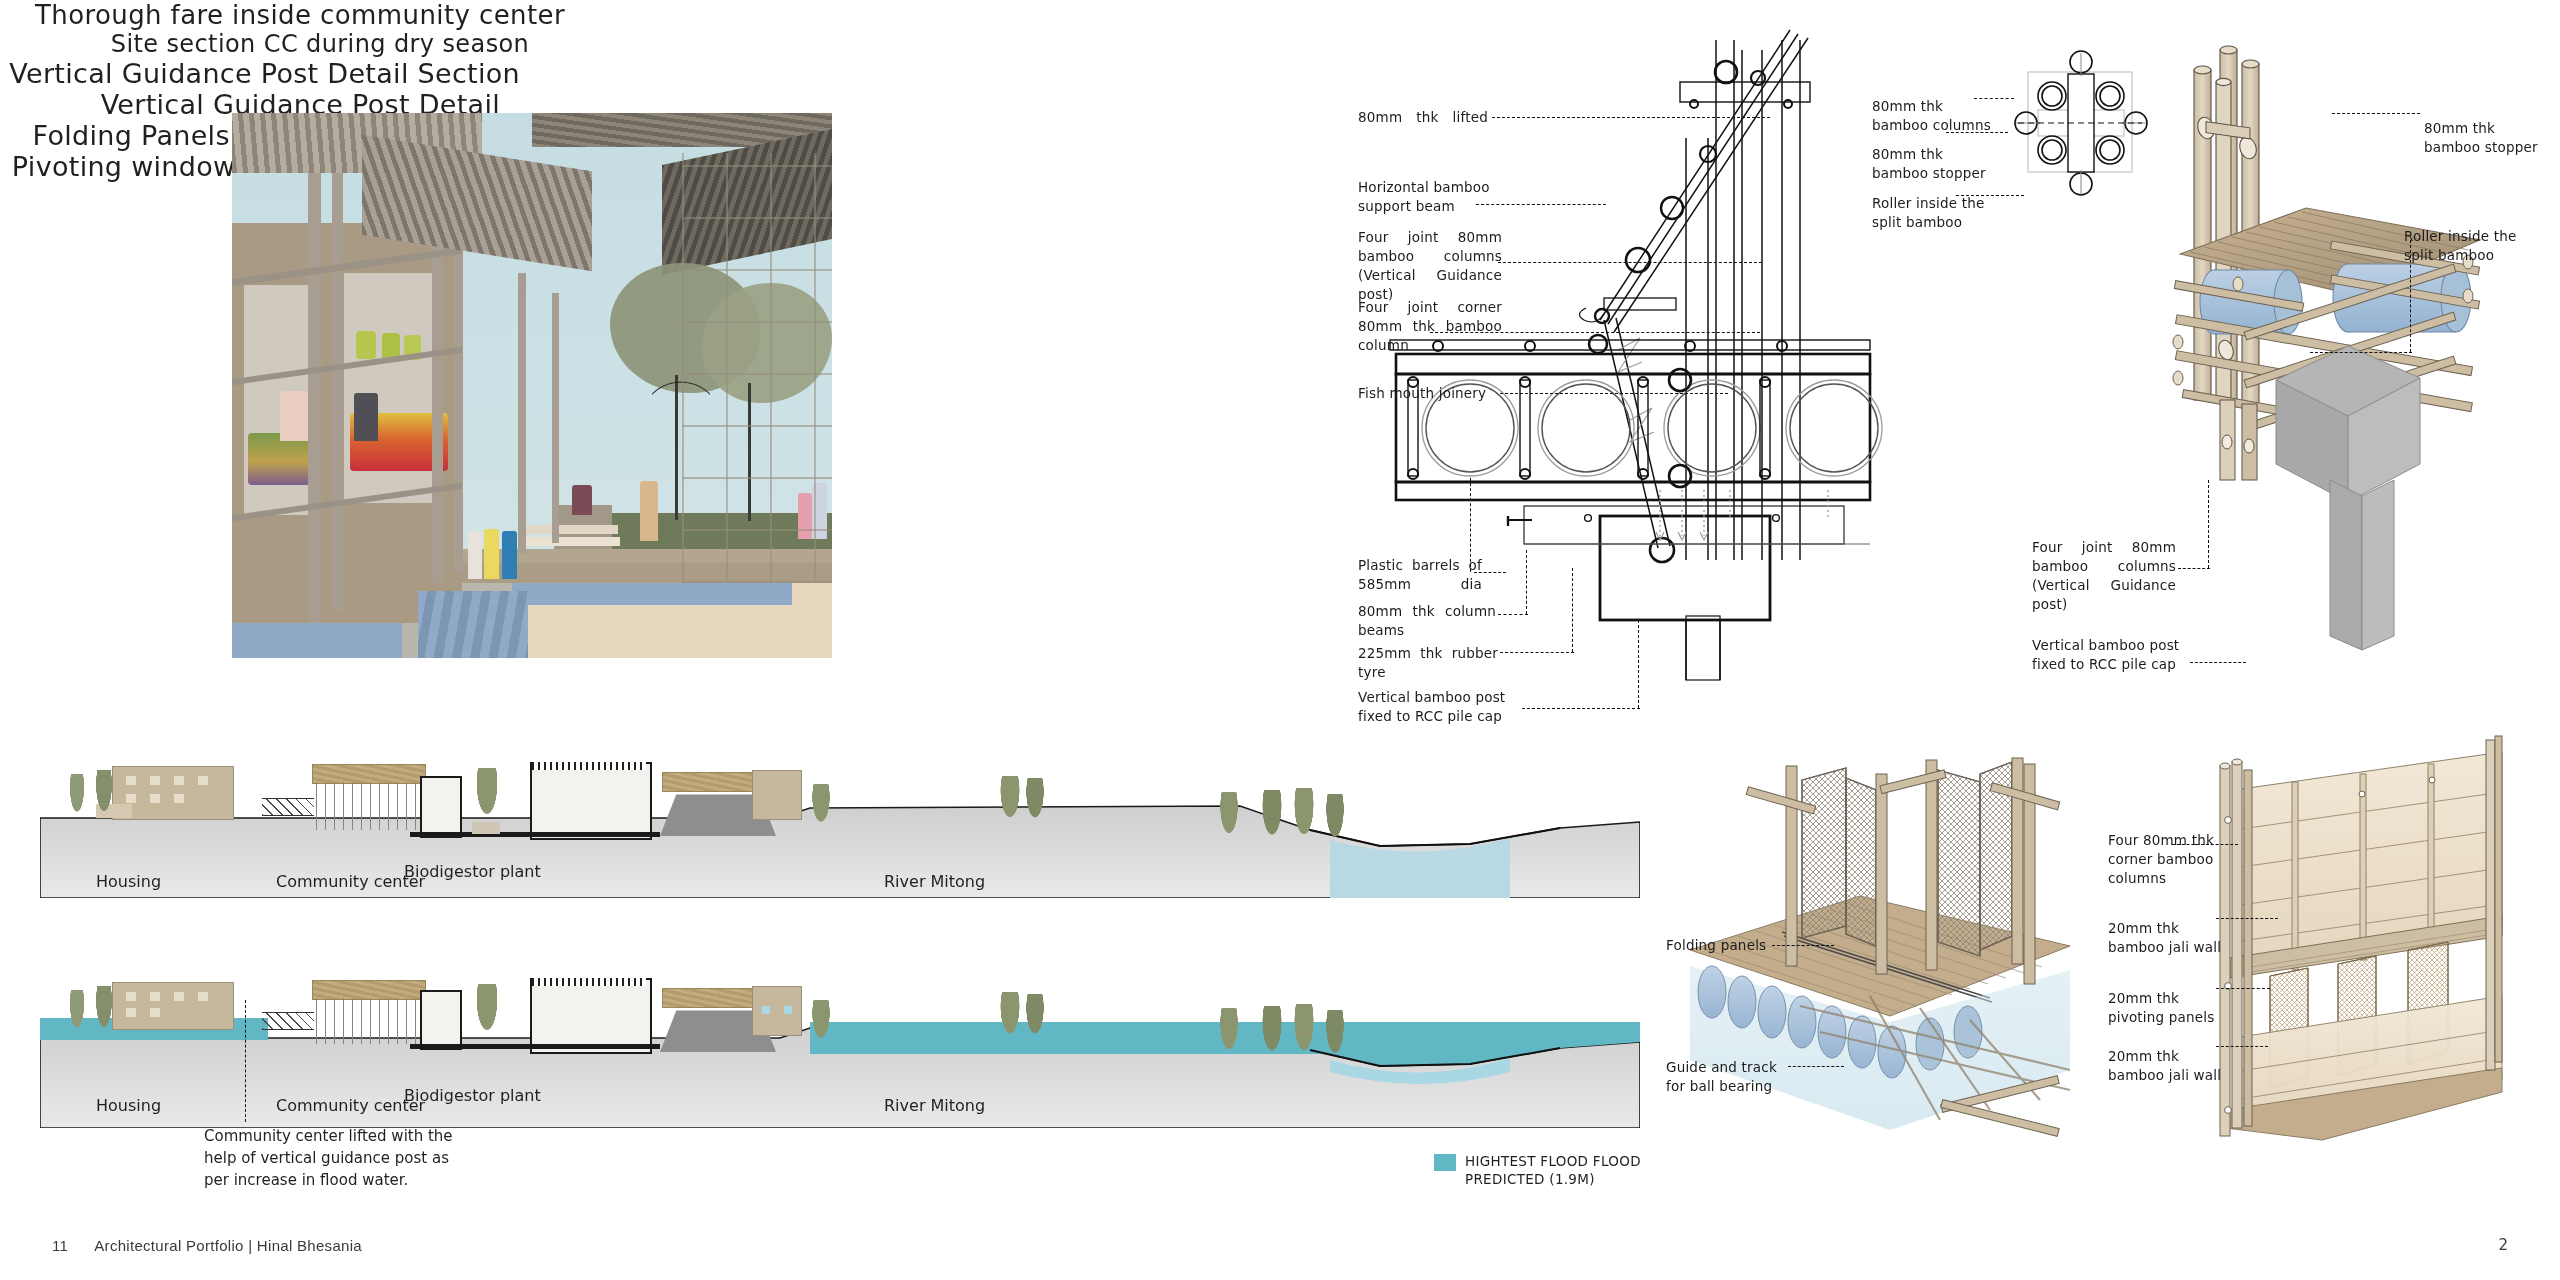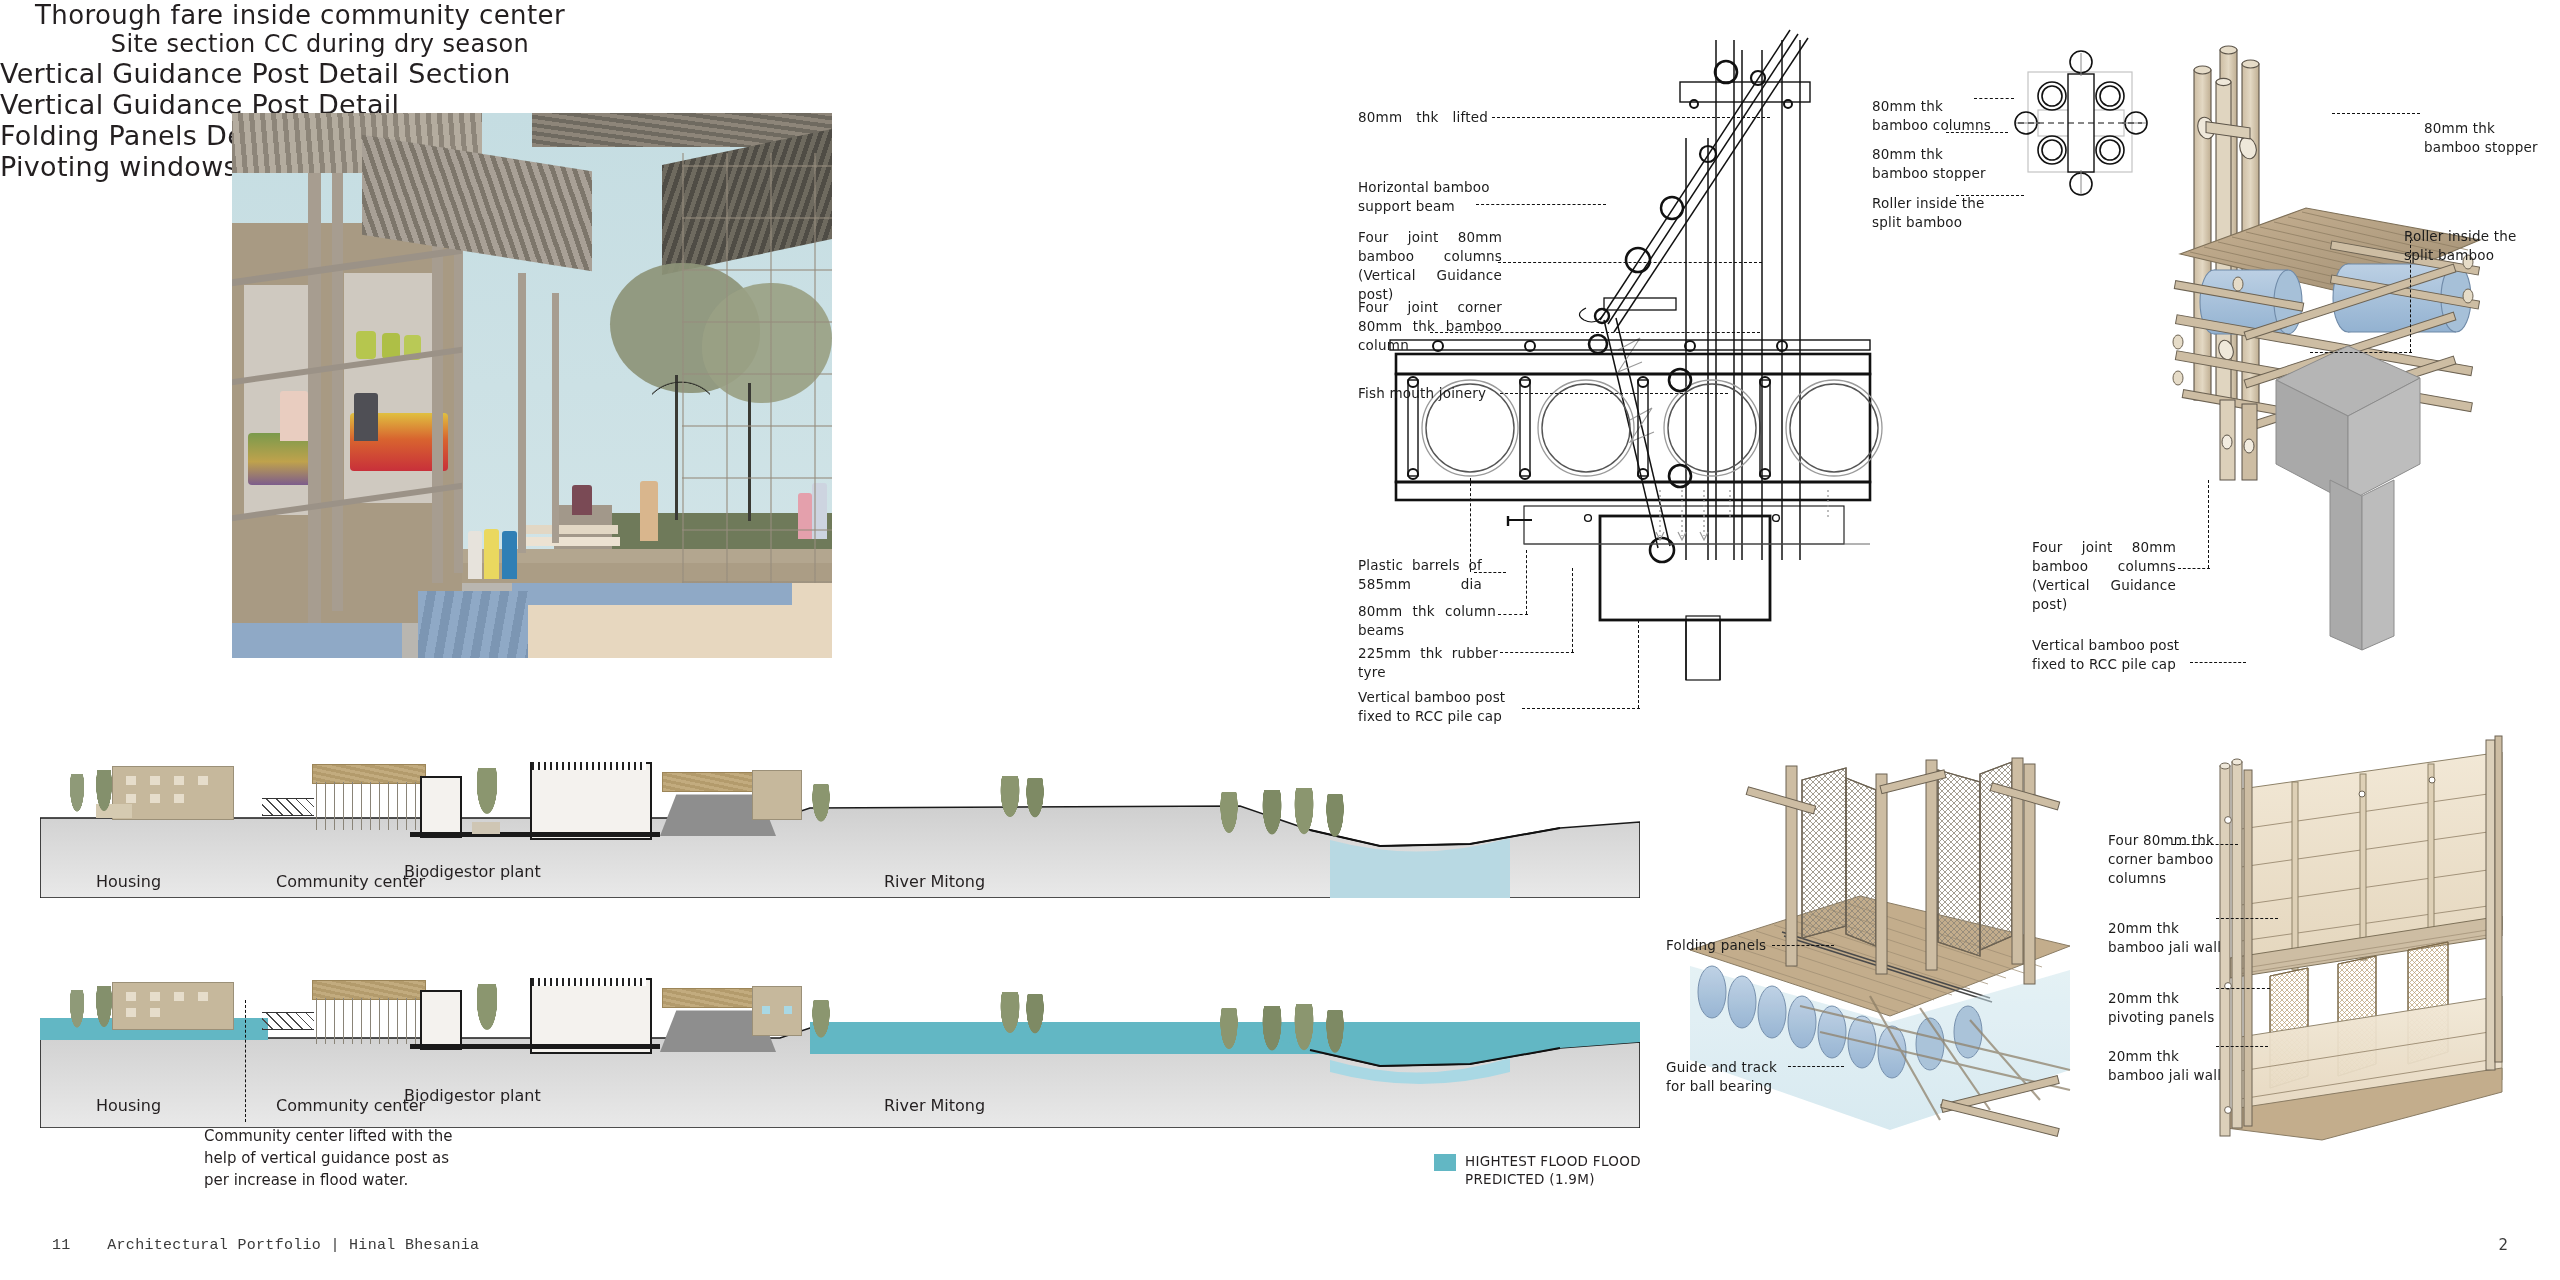--- a/index.html
+++ b/index.html
@@ -23,21 +23,21 @@
     letter-spacing: 0.4px;
     color: #231f20;
     text-align: center;
     white-space: nowrap;
   }
   .detail-title {
     font-family: "DejaVu Sans", sans-serif;
     font-size: 27px;
     letter-spacing: 0.3px;
     color: #231f20;
-    text-align: left;
+    text-align: right;
     white-space: nowrap;
   }
   .annot {
     position: absolute;
     font-family: "DejaVu Sans", sans-serif;
     font-size: 13.5px;
     line-height: 1.42;
     color: #1c1c1c;
     letter-spacing: 0.2px;
   }
@@ -64,21 +64,21 @@
   }
   .leader-v {
     position: absolute;
     border-left: 1.4px dashed #111;
     width: 0;
   }
 
   
   .footer-left {
     position: absolute; left: 52px; bottom: 26px;
-    font-family: Liberation Mono, monospace;
+    font-family: Liberation Sans, sans-serif;
     font-size: 15px; color: #3a3a3a; letter-spacing: 0.3px;
     white-space: nowrap;
   }
   .footer-right {
     position: absolute; right: 52px; bottom: 26px;
     font-family: "DejaVu Sans", sans-serif;
     font-size: 15px; color: #3a3a3a;
   }
 
   

